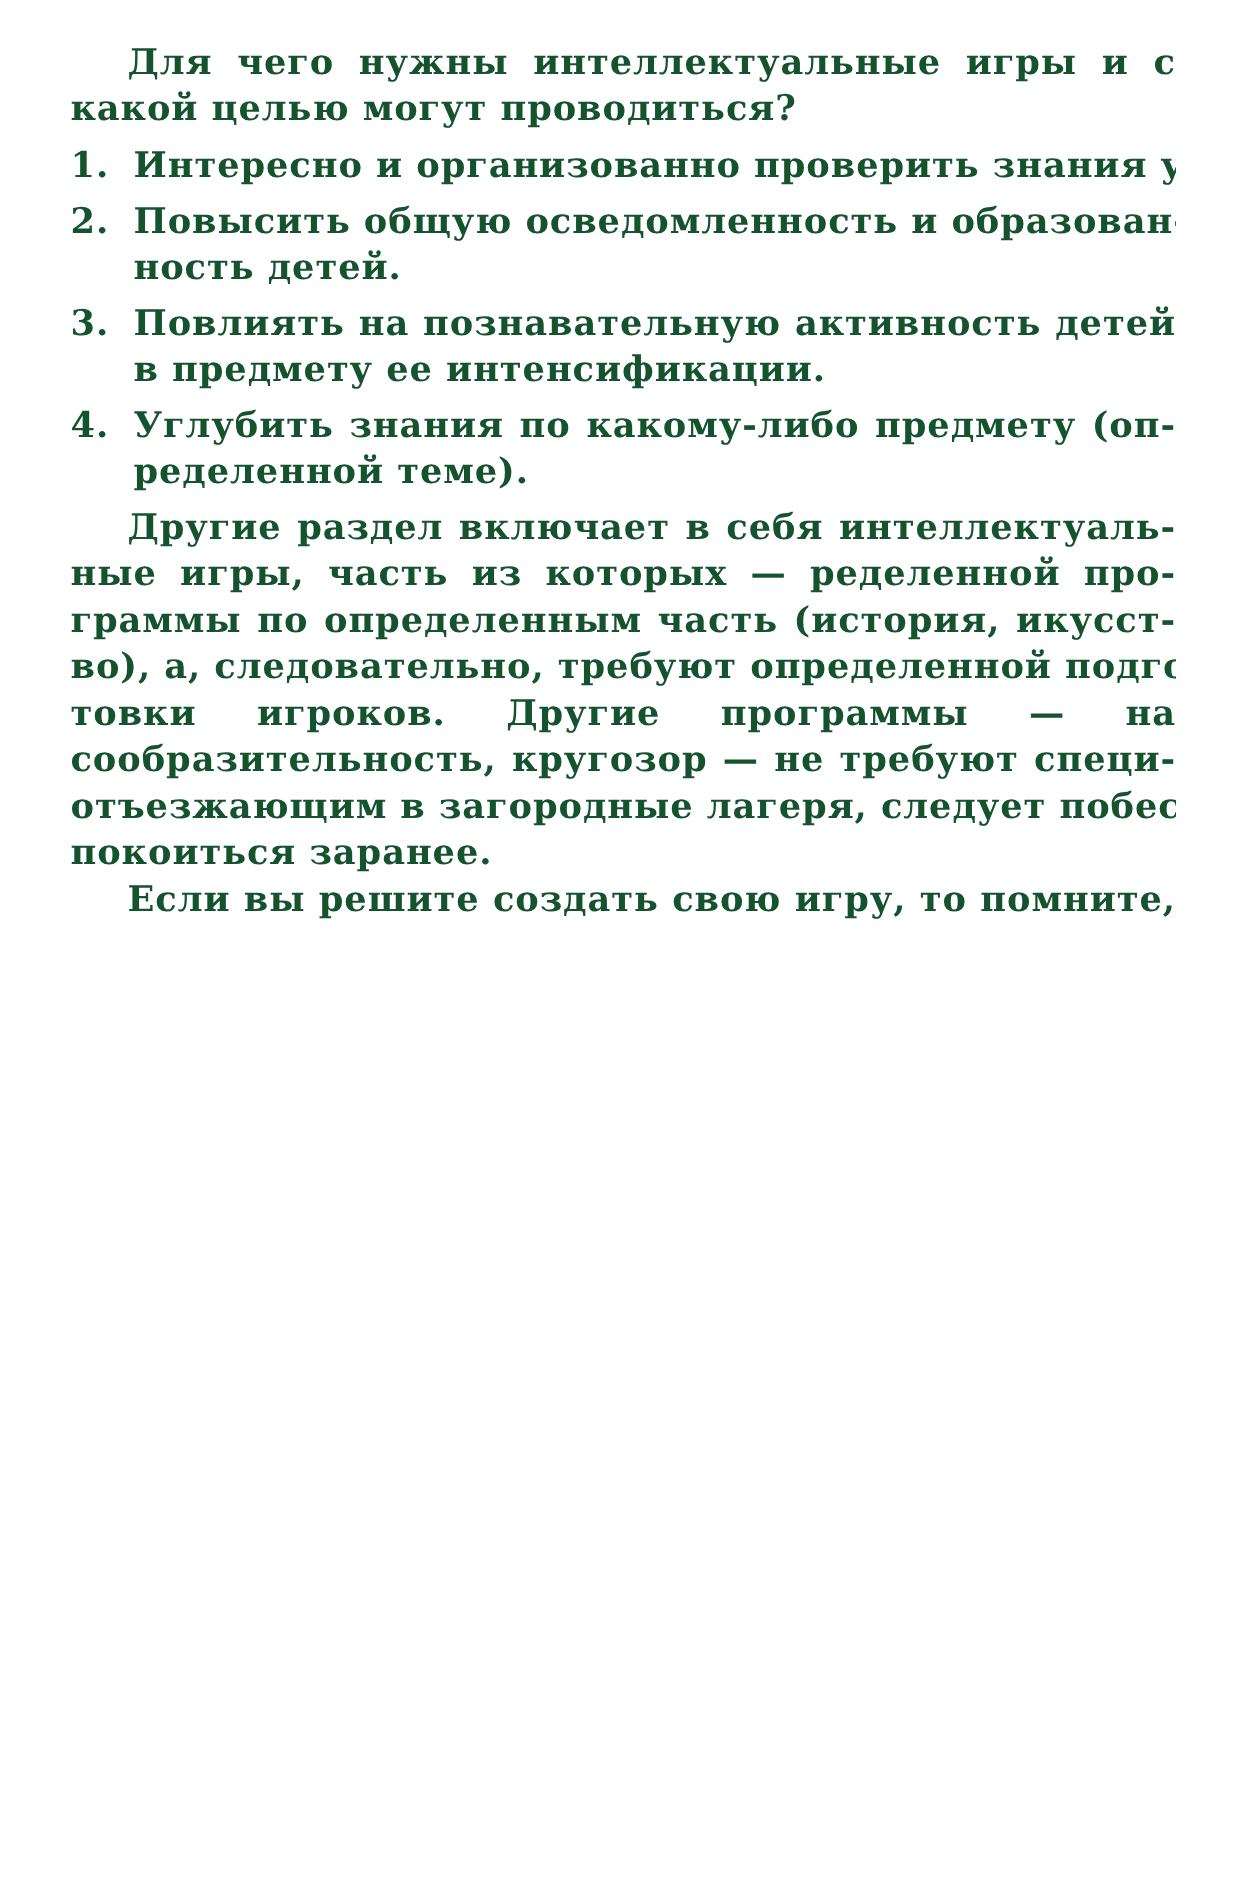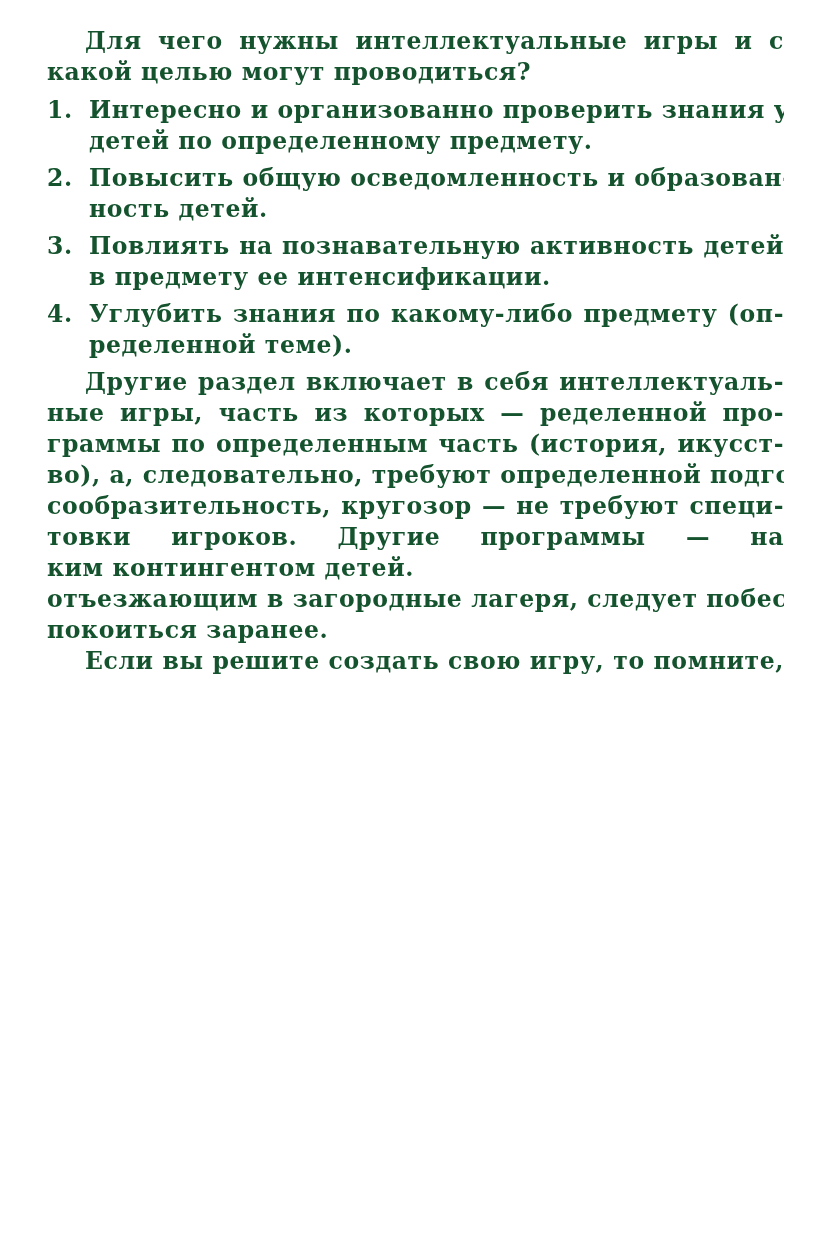--- a/index.html
+++ b/index.html
@@ -61,21 +61,20 @@
 
   <div class="block">
     <div class="line indent">Для чего нужны интеллектуальные игры и с</div>
     <div class="line last">какой целью могут проводиться?</div>
   </div>
 
   <div>
     <div class="list-item">
       <span class="list-num">1.</span>
       <div class="line">Интересно и организованно проверить знания у</div>
-      <div class="line last">детей по определенному предмету.</div>
     </div>
     <div class="list-item">
       <span class="list-num">2.</span>
       <div class="line">Повысить общую осведомленность и образован-</div>
       <div class="line last">ность детей.</div>
     </div>
     <div class="list-item">
       <span class="list-num">3.</span>
       <div class="line">Повлиять на познавательную активность детей</div>
       <div class="line last">в предмету ее интенсификации.</div>
@@ -85,23 +84,22 @@
       <div class="line">Углубить знания по какому-либо предмету (оп-</div>
       <div class="line last">ределенной теме).</div>
     </div>
   </div>
 
   <div class="block" style="margin-top:2px;">
     <div class="line indent">Другие раздел включает в себя интеллектуаль-</div>
     <div class="line">ные игры, часть из которых — ределенной про-</div>
     <div class="line">граммы по определенным часть (история, икусст-</div>
     <div class="line">во), а, следовательно, требуют определенной подго-</div>
+    <div class="line">товки игроков. Другие программы — на</div>
     <div class="line">сообразительность, кругозор — не требуют специ-</div>
-    <div class="line">товки игроков. Другие программы — на</div>
-    <div class="line last">ким контингентом детей.</div>
   </div>
 
   <div style="margin-top:-7px;">
     <div class="line">отъезжающим в загородные лагеря, следует побес-</div>
     <div class="line last">покоиться заранее.</div>
   </div>
 
   <div>
     <div class="line indent">Если вы решите создать свою игру, то помните,</div>
   </div>

